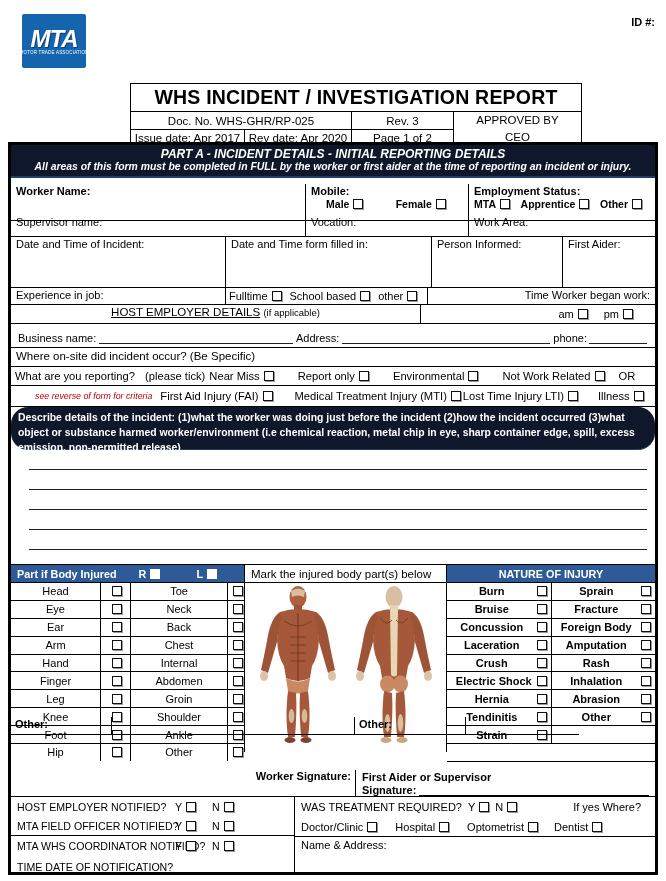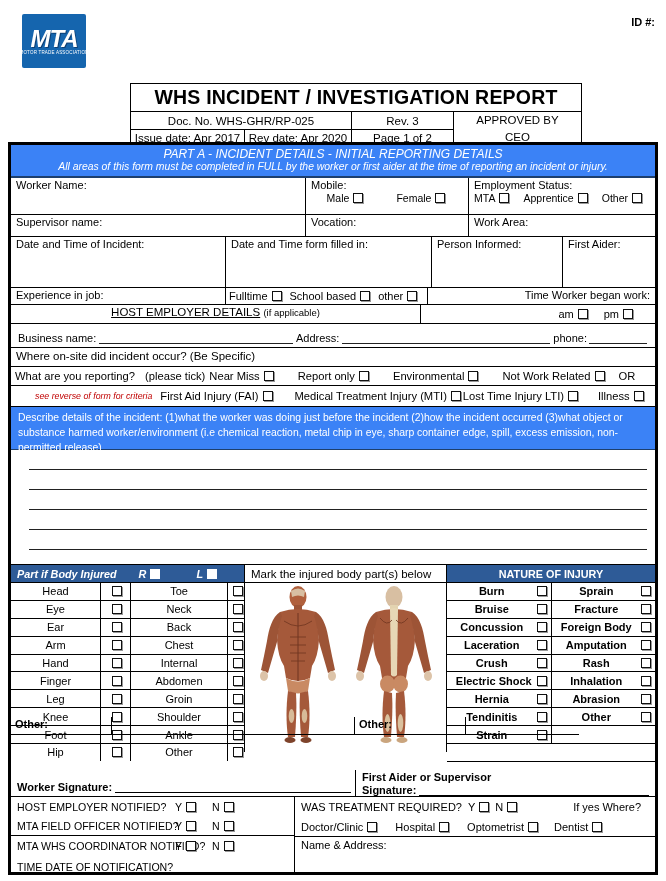--- a/index.html
+++ b/index.html
@@ -29,58 +29,58 @@
   .hb-r3{grid-template-columns:113px 107px 102px;height:16px;}
   .hb-r2 .c+.c,.hb-r3 .c+.c{border-left:1.2px solid #000;height:100%;display:flex;align-items:center;justify-content:center;}
   .hb-r3 .c{white-space:nowrap;}
   .hb-appr{position:absolute;right:0;top:0;width:127px;height:100%;border-left:1.2px solid #000;
            text-align:center;font-size:11.5px;line-height:17px;}
 
   
   .formbody{left:8px;top:142px;width:650px;height:733px;border:3px solid #000;background:#fff;}
   .fb{position:absolute;box-sizing:border-box;}
 
-  .band{background:#3b82f6;color:#fff;text-align:center;font-style:italic;font-weight:normal;}
+  .band{background:#0f172a;color:#fff;text-align:center;font-style:italic;font-weight:bold;}
   .partA{left:0;top:0;width:644px;height:33px;border-bottom:2px solid #1d3f6e;padding-top:2px;}
   .partA .l1{font-size:12px;}
   .partA .l2{font-size:10.4px;}
 
   .cell{border-right:1.2px solid #000;padding:1px 5px;font-size:11px;}
   .cell:last-child{border-right:none;}
   .row{display:flex;border-bottom:1.2px solid #000;}
 
-  .rowA{left:0;top:33px;width:644px;height:37px;}
+  .rowA{left:0;top:39px;width:644px;height:37px;font-weight:bold;}
   .rowB{left:0;top:70px;width:644px;height:22px;}
   .rowC{left:0;top:92px;width:644px;height:51px;}
   .rowD{left:0;top:143px;width:644px;height:17px;}
   .rowE{left:0;top:160px;width:644px;height:19px;}
   .rowF{left:0;top:179px;width:644px;height:24px;display:flex;align-items:flex-end;
         border-bottom:1.2px solid #000;padding:0 8px 3px 7px;font-size:11px;}
   .rowG{left:0;top:203px;width:644px;height:19px;border-bottom:1.2px solid #000;
         font-size:11.5px;padding:2px 5px;}
   .rowH{left:0;top:222px;width:644px;height:19px;border-bottom:1.2px solid #000;
         font-size:11.2px;display:flex;align-items:center;padding:0 4px;white-space:nowrap;}
   .rowI{left:0;top:241px;width:644px;height:21px;border-bottom:1.2px solid #000;
         font-size:11.2px;display:flex;align-items:center;padding:0 4px;white-space:nowrap;}
   .rowJ{left:0;top:262px;width:644px;height:43px;border-bottom:1.2px solid #1d3f6e;
-        text-align:left;padding:3px 7px;font-size:10.4px;line-height:1.45;}
+        text-align:left;padding:3px 7px;font-size:10.4px;line-height:1.45;border-radius:17px;}
   .rowK{left:0;top:305px;width:644px;height:115px;border-bottom:1.4px solid #000;}
   .bline{position:absolute;left:18px;right:8px;border-bottom:1.1px solid #222;height:0;}
 
   .yn{display:inline-flex;align-items:center;}
   .cb{display:inline-block;width:8px;height:8px;border:1.4px solid #101010;background:#fff;
       box-shadow:1px 1px 0 rgba(50,50,50,.5);margin:0 2px 0 4px;flex:none;}
   .cb-w{border-color:#fff;box-shadow:none;}
   .small2{font-size:10.5px;}
   .u{text-decoration:underline;}
   .red{color:#c00000;font-style:italic;font-size:8.8px;margin-right:8px;margin-left:20px;}
 
   
   .bt-hdr{background:#2e5b97;color:#fff;font-weight:bold;font-size:10.8px;}
-  .btl-h{left:0;top:420px;width:234px;height:18px;display:flex;align-items:center;padding:0 6px;border-right:1.2px solid #000;border-bottom:1.2px solid #000;font-style:italic;}
+  .btl-h{left:0;top:420px;width:234px;height:18px;display:flex;align-items:center;padding:0 6px;border-right:1.2px solid #000;border-bottom:1.2px solid #000;}
   .btm-h{left:234px;top:420px;width:202px;height:18px;font-size:11.5px;display:flex;align-items:center;
          padding:0 6px;border-right:1.2px solid #000;border-bottom:1.2px solid #000;}
   .btr-h{left:436px;top:420px;width:208px;height:18px;display:flex;align-items:center;justify-content:center;border-bottom:1.2px solid #000;}
 
   .btl{left:0;top:438px;width:234px;height:169px;border-right:1.2px solid #000;font-size:11px;}
   .btl .r{display:grid;grid-template-columns:89px 30px 97px 18px;height:16.9px;border-bottom:1.1px solid #000;align-items:center;}
   .btl .r:last-child{border-bottom:none;}
   .btl .lab{text-align:center;}
   .btl .cbc{display:flex;justify-content:center;border-left:1.1px solid #000;height:100%;align-items:center;}
   .btl .lab2{text-align:center;border-left:1.1px solid #000;height:100%;display:flex;align-items:center;justify-content:center;}
@@ -95,21 +95,21 @@
   .btr .half .cbr{position:absolute;right:4px;top:50%;transform:translateY(-50%);margin:0;}
   .btr .lab{padding-right:14px;}
 
   .otherrow{left:0;top:572px;width:568px;height:18px;display:flex;border-bottom:1.2px solid #000;font-size:11px;font-weight:bold;}
   .otherrow .c1{width:92px;padding:1px 4px;}
   .otherrow .c2{width:242px;border-left:1.1px solid #000;}
   .otherrow .c3{width:102px;border-left:1.2px solid #000;padding:1px 4px;}
   .otherrow .c4{flex:1;border-left:1.1px solid #000;}
 
   .sigrow{left:0;top:625px;width:644px;height:27px;display:flex;border-bottom:1.4px solid #000;font-size:11px;font-weight:bold;}
-  .sigrow .left{width:334px;display:flex;align-items:flex-end;padding:0 4px 3px 6px;}
+  .sigrow .left{width:334px;display:flex;align-items:flex-end;padding:0 4px 3px 6px;flex-direction:column;}
   .sigrow .right{flex:1;border-left:1.2px solid #000;padding:1px 6px 2px 6px;}
   .sigrow .wline{flex:1;border-bottom:1.2px solid #000;height:12px;margin-left:3px;}
   .sigline{display:flex;align-items:flex-end;}
 
   .bottomL{left:0;top:652px;width:284px;height:75px;border-right:1.2px solid #000;font-size:10.6px;}
   .bottomR{left:284px;top:652px;width:360px;height:75px;font-size:11px;}
   .nrow{display:flex;align-items:center;height:19px;padding-left:6px;white-space:nowrap;}
   .nlab{width:158px;flex:none;}
   .hrline{border-bottom:1.2px solid #000;}
   .tdline{display:flex;align-items:flex-end;height:18px;padding-left:6px;}

